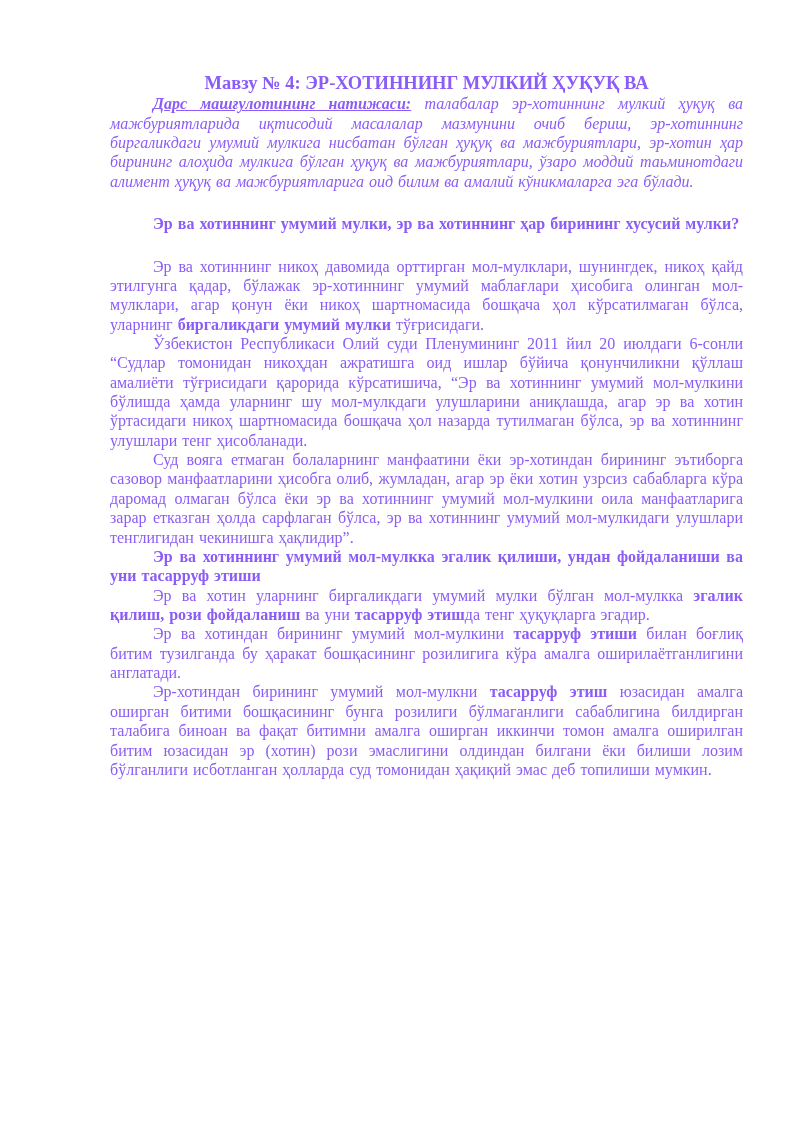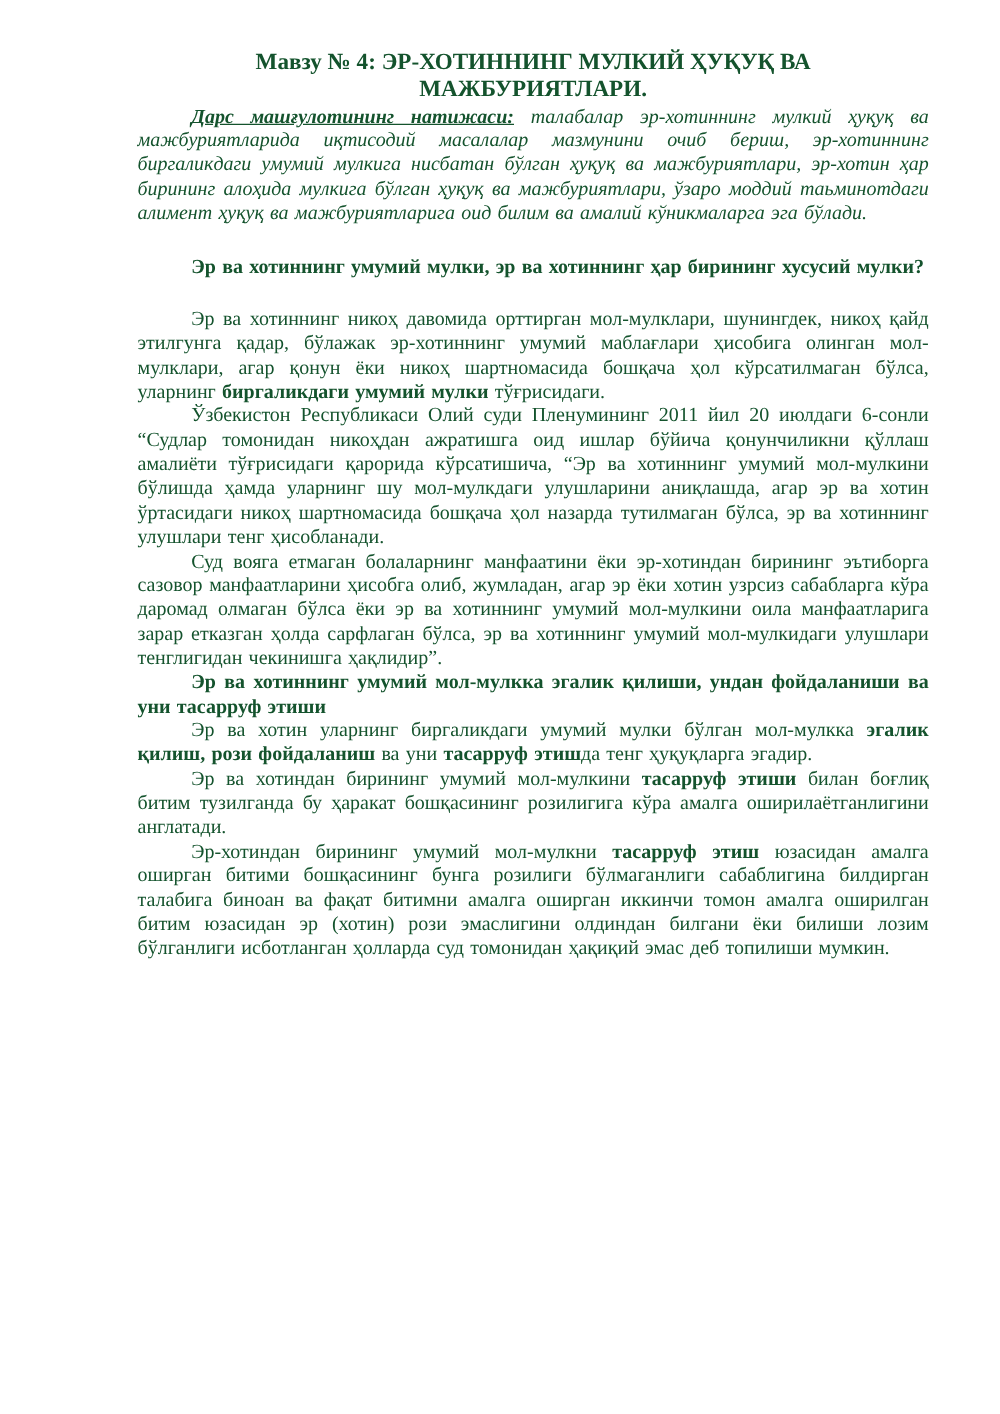--- a/index.html
+++ b/index.html
@@ -6,23 +6,23 @@
     margin: 0;
     padding: 0;
     background: #ffffff;
   }
   .page {
     position: relative;
     width: 800px;
     height: 1131px;
     box-sizing: border-box;
     background: #ffffff;
-    color: #14532d;
+    color: #8b5cf6;
     font-family: "Liberation Serif", "DejaVu Serif", serif;
-    padding: 39px 57px 30px 110px;
+    padding: 72px 57px 30px 110px;
     overflow: hidden;
   }
   .doc-title {
     font-size: 18.5px;
     font-weight: 700;
     text-align: center;
     line-height: 1.21;
     margin: 0 0 0 0;
   }
   .doc-body {
@@ -40,21 +40,20 @@
   .para .i { font-style: italic; }
   .para .u { text-decoration: underline; }
   .gap-before { margin-top: 23px; }
 </style>
 </head>
 <body>
 
 <div class="page">
   <h1 class="doc-title">
     <span>Мавзу № 4: ЭР-ХОТИННИНГ МУЛКИЙ ҲУҚУҚ ВА</span><br>
-    <span>МАЖБУРИЯТЛАРИ.</span>
   </h1>
   <div class="doc-body">
       <p class="para"><span class="b i u">Дарс машғулотининг натижаси:</span><span class="i"> талабалар эр-хотиннинг мулкий ҳуқуқ ва мажбуриятларида иқтисодий масалалар мазмунини очиб бериш, эр-хотиннинг биргаликдаги умумий мулкига нисбатан бўлган ҳуқуқ ва мажбуриятлари, эр-хотин ҳар бирининг алоҳида мулкига бўлган ҳуқуқ ва мажбуриятлари, ўзаро моддий таьминотдаги алимент ҳуқуқ ва мажбуриятларига оид билим ва амалий кўникмаларга эга бўлади.</span></p>
       <p class="para gap-before"><span class="b">Эр ва хотиннинг умумий мулки, эр ва хотиннинг ҳар бирининг хусусий мулки?</span></p>
       <p class="para gap-before"><span>Эр ва хотиннинг никоҳ давомида орттирган мол-мулклари, шунингдек, никоҳ қайд этилгунга қадар, бўлажак эр-хотиннинг умумий маблағлари ҳисобига олинган мол-мулклари, агар қонун ёки никоҳ шартномасида бошқача ҳол кўрсатилмаган бўлса, уларнинг </span><span class="b">биргаликдаги умумий мулки</span><span> тўғрисидаги.</span></p>
       <p class="para"><span>Ўзбекистон Республикаси Олий суди Пленумининг 2011 йил 20 июлдаги 6-сонли “Судлар томонидан никоҳдан ажратишга оид ишлар бўйича қонунчиликни қўллаш амалиёти тўғрисидаги қарорида кўрсатишича, “Эр ва хотиннинг умумий мол-мулкини бўлишда ҳамда уларнинг шу мол-мулкдаги улушларини аниқлашда, агар эр ва хотин ўртасидаги никоҳ шартномасида бошқача ҳол назарда тутилмаган бўлса, эр ва хотиннинг улушлари тенг ҳисобланади.</span></p>
       <p class="para"><span>Суд вояга етмаган болаларнинг манфаатини ёки эр-хотиндан бирининг эътиборга сазовор манфаатларини ҳисобга олиб, жумладан, агар эр ёки хотин узрсиз сабабларга кўра даромад олмаган бўлса ёки эр ва хотиннинг умумий мол-мулкини оила манфаатларига зарар етказган ҳолда сарфлаган бўлса, эр ва хотиннинг умумий мол-мулкидаги улушлари тенглигидан чекинишга ҳақлидир”.</span></p>
       <p class="para"><span class="b">Эр ва хотиннинг умумий мол-мулкка эгалик қилиши, ундан фойдаланиши ва уни тасарруф этиши</span></p>
       <p class="para"><span>Эр ва хотин уларнинг биргаликдаги умумий мулки бўлган мол-мулкка </span><span class="b">эгалик қилиш, рози фойдаланиш</span><span> ва уни </span><span class="b">тасарруф этиш</span><span>да тенг ҳуқуқларга эгадир.</span></p>
       <p class="para"><span>Эр ва хотиндан бирининг умумий мол-мулкини </span><span class="b">тасарруф этиши</span><span> билан боғлиқ битим тузилганда бу ҳаракат бошқасининг розилигига кўра амалга оширилаётганлигини англатади.</span></p>

